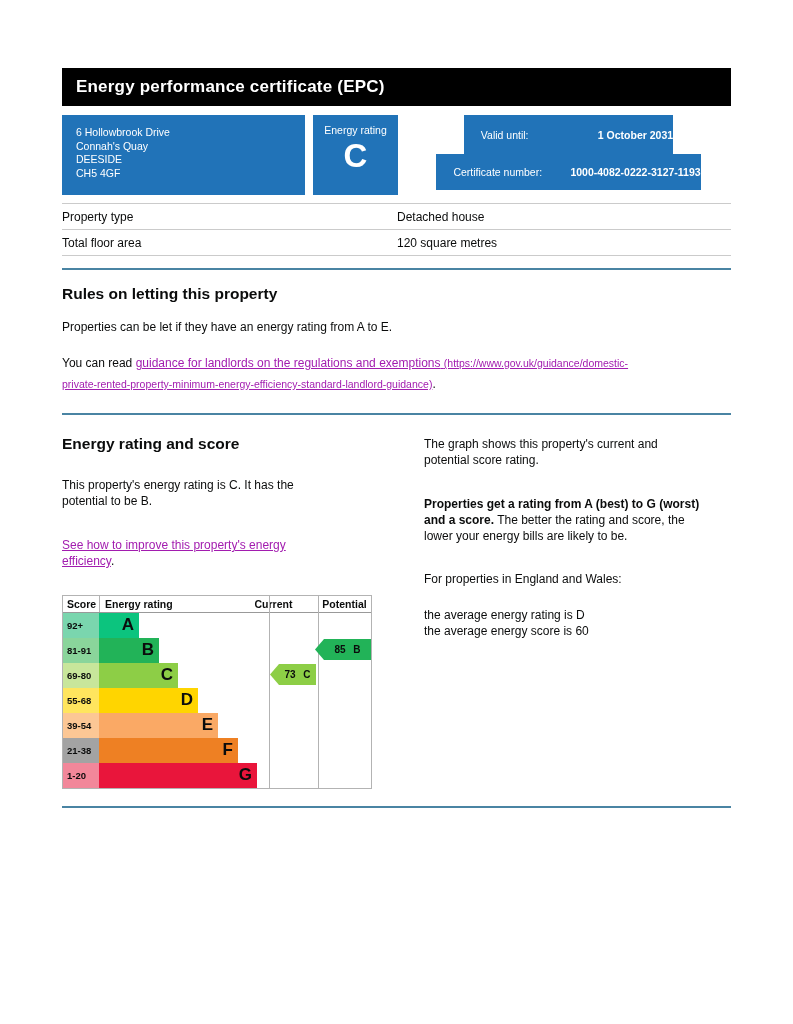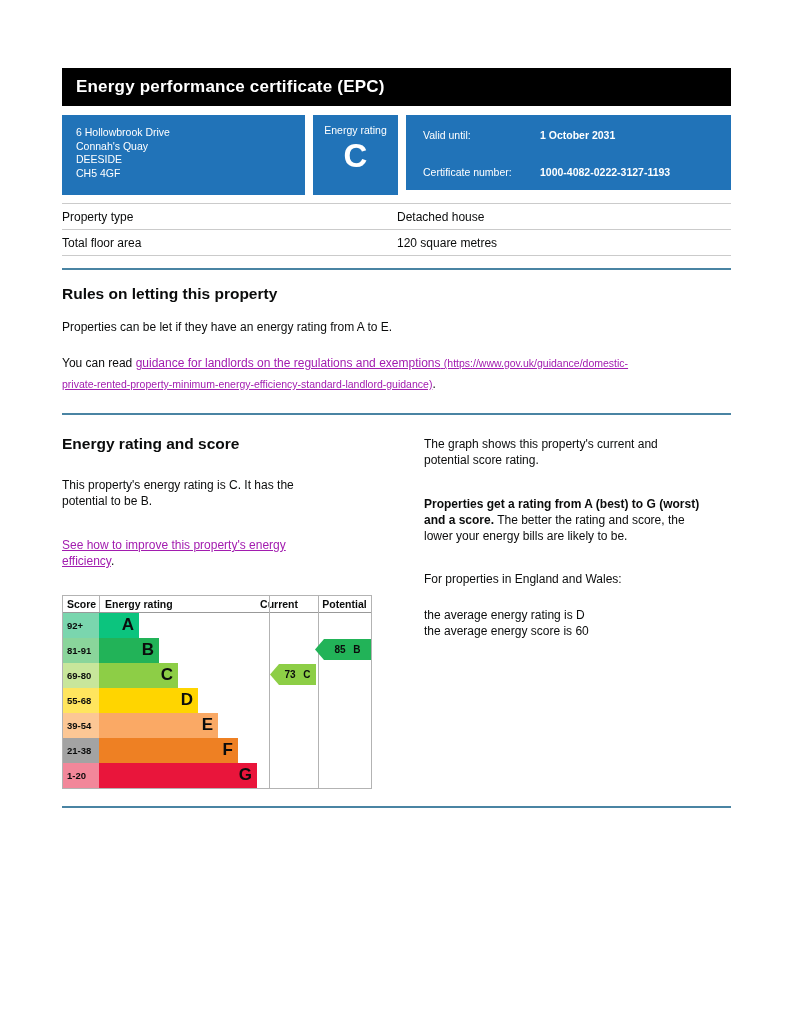--- a/index.html
+++ b/index.html
@@ -11,21 +11,21 @@
   .header-bar { margin-top:68px; height:38px; background:#000; display:flex; align-items:center; }
   .header-bar h1 { color:#fff; font-size:17px; font-weight:bold; margin:0 0 0 14px; letter-spacing:.2px; }
 
   
   .summary-row { display:flex; gap:8px; margin-top:9px; height:80px; }
   .blue { background:#2173b8; color:#fff; }
   .address-box { width:243px; box-sizing:border-box; padding:11px 0 0 14px; font-size:10.5px; line-height:13.5px; }
   .rating-box { width:85px; box-sizing:border-box; text-align:center; padding-top:9px; }
   .rating-box .cap { font-size:10.5px; }
   .rating-box .big { font-size:33px; font-weight:bold; line-height:36px; margin-top:2px; }
-  .meta-col { flex:1; display:flex; flex-direction:column; gap:0; }
+  .meta-col { flex:1; display:flex; flex-direction:column; gap:0;align-items:center; }
   .meta-box { display:flex; align-items:center; font-size:10.5px; }
   .meta-box.top { height:39px; }
   .meta-box.bot { height:36px; }
   .meta-box .label { width:117px; padding-left:17px; }
   .meta-box .value { font-weight:bold; }
 
   
   .facts { margin-top:8px; font-size:12px; }
   .facts-row { display:flex; height:25px; align-items:center; border-top:1px solid #cbcbcb; }
   .facts-row:last-child { border-bottom:1px solid #cbcbcb; }
@@ -55,21 +55,21 @@
   .col-right .p2 { margin-top:28px; }
   .col-right .p3 { margin-top:27px; }
   .col-right .p4 { margin-top:20px; }
   .b { font-weight:bold; }
 
   
   .chart { position:relative; width:310px; border:1px solid #b3b3b3; box-sizing:border-box; margin-top:26px; background:#fff; }
   .chart-header { display:flex; height:16px; align-items:center; border-bottom:1px solid #999; font-weight:bold; font-size:10.5px; }
   .h-score { width:36px; padding-left:4px; box-sizing:border-box; }
   .h-rating { flex:1; padding-left:6px; }
-  .h-current { width:49px; text-align:right;margin-left:15px; }
+  .h-current { width:49px; text-align:center;margin-left:15px; }
   .h-potential { width:53px; text-align:center;padding-left:20px; }
   .chart-row { display:flex; height:25px; }
   .cell-score { width:36px; font-size:9.5px; font-weight:bold; line-height:25px; padding-left:4px; box-sizing:border-box; }
   .band-bar { font-size:17px; font-weight:bold; line-height:24px; text-align:right; padding-right:5px; box-sizing:border-box; }
   .vline { position:absolute; top:0; bottom:0; width:1px; background:#b3b3b3; }
   .vline-short { position:absolute; top:0; height:16px; width:1px; background:#b3b3b3; }
   .epc-arrow { position:absolute; height:21px; font-weight:bold; font-size:10px; line-height:21px; text-align:center; padding-left:9px; box-sizing:border-box; word-spacing:5px; clip-path:polygon(0 50%, 9px 0, 100% 0, 100% 100%, 9px 100%); }
 </style>
 </head>
 <body>

